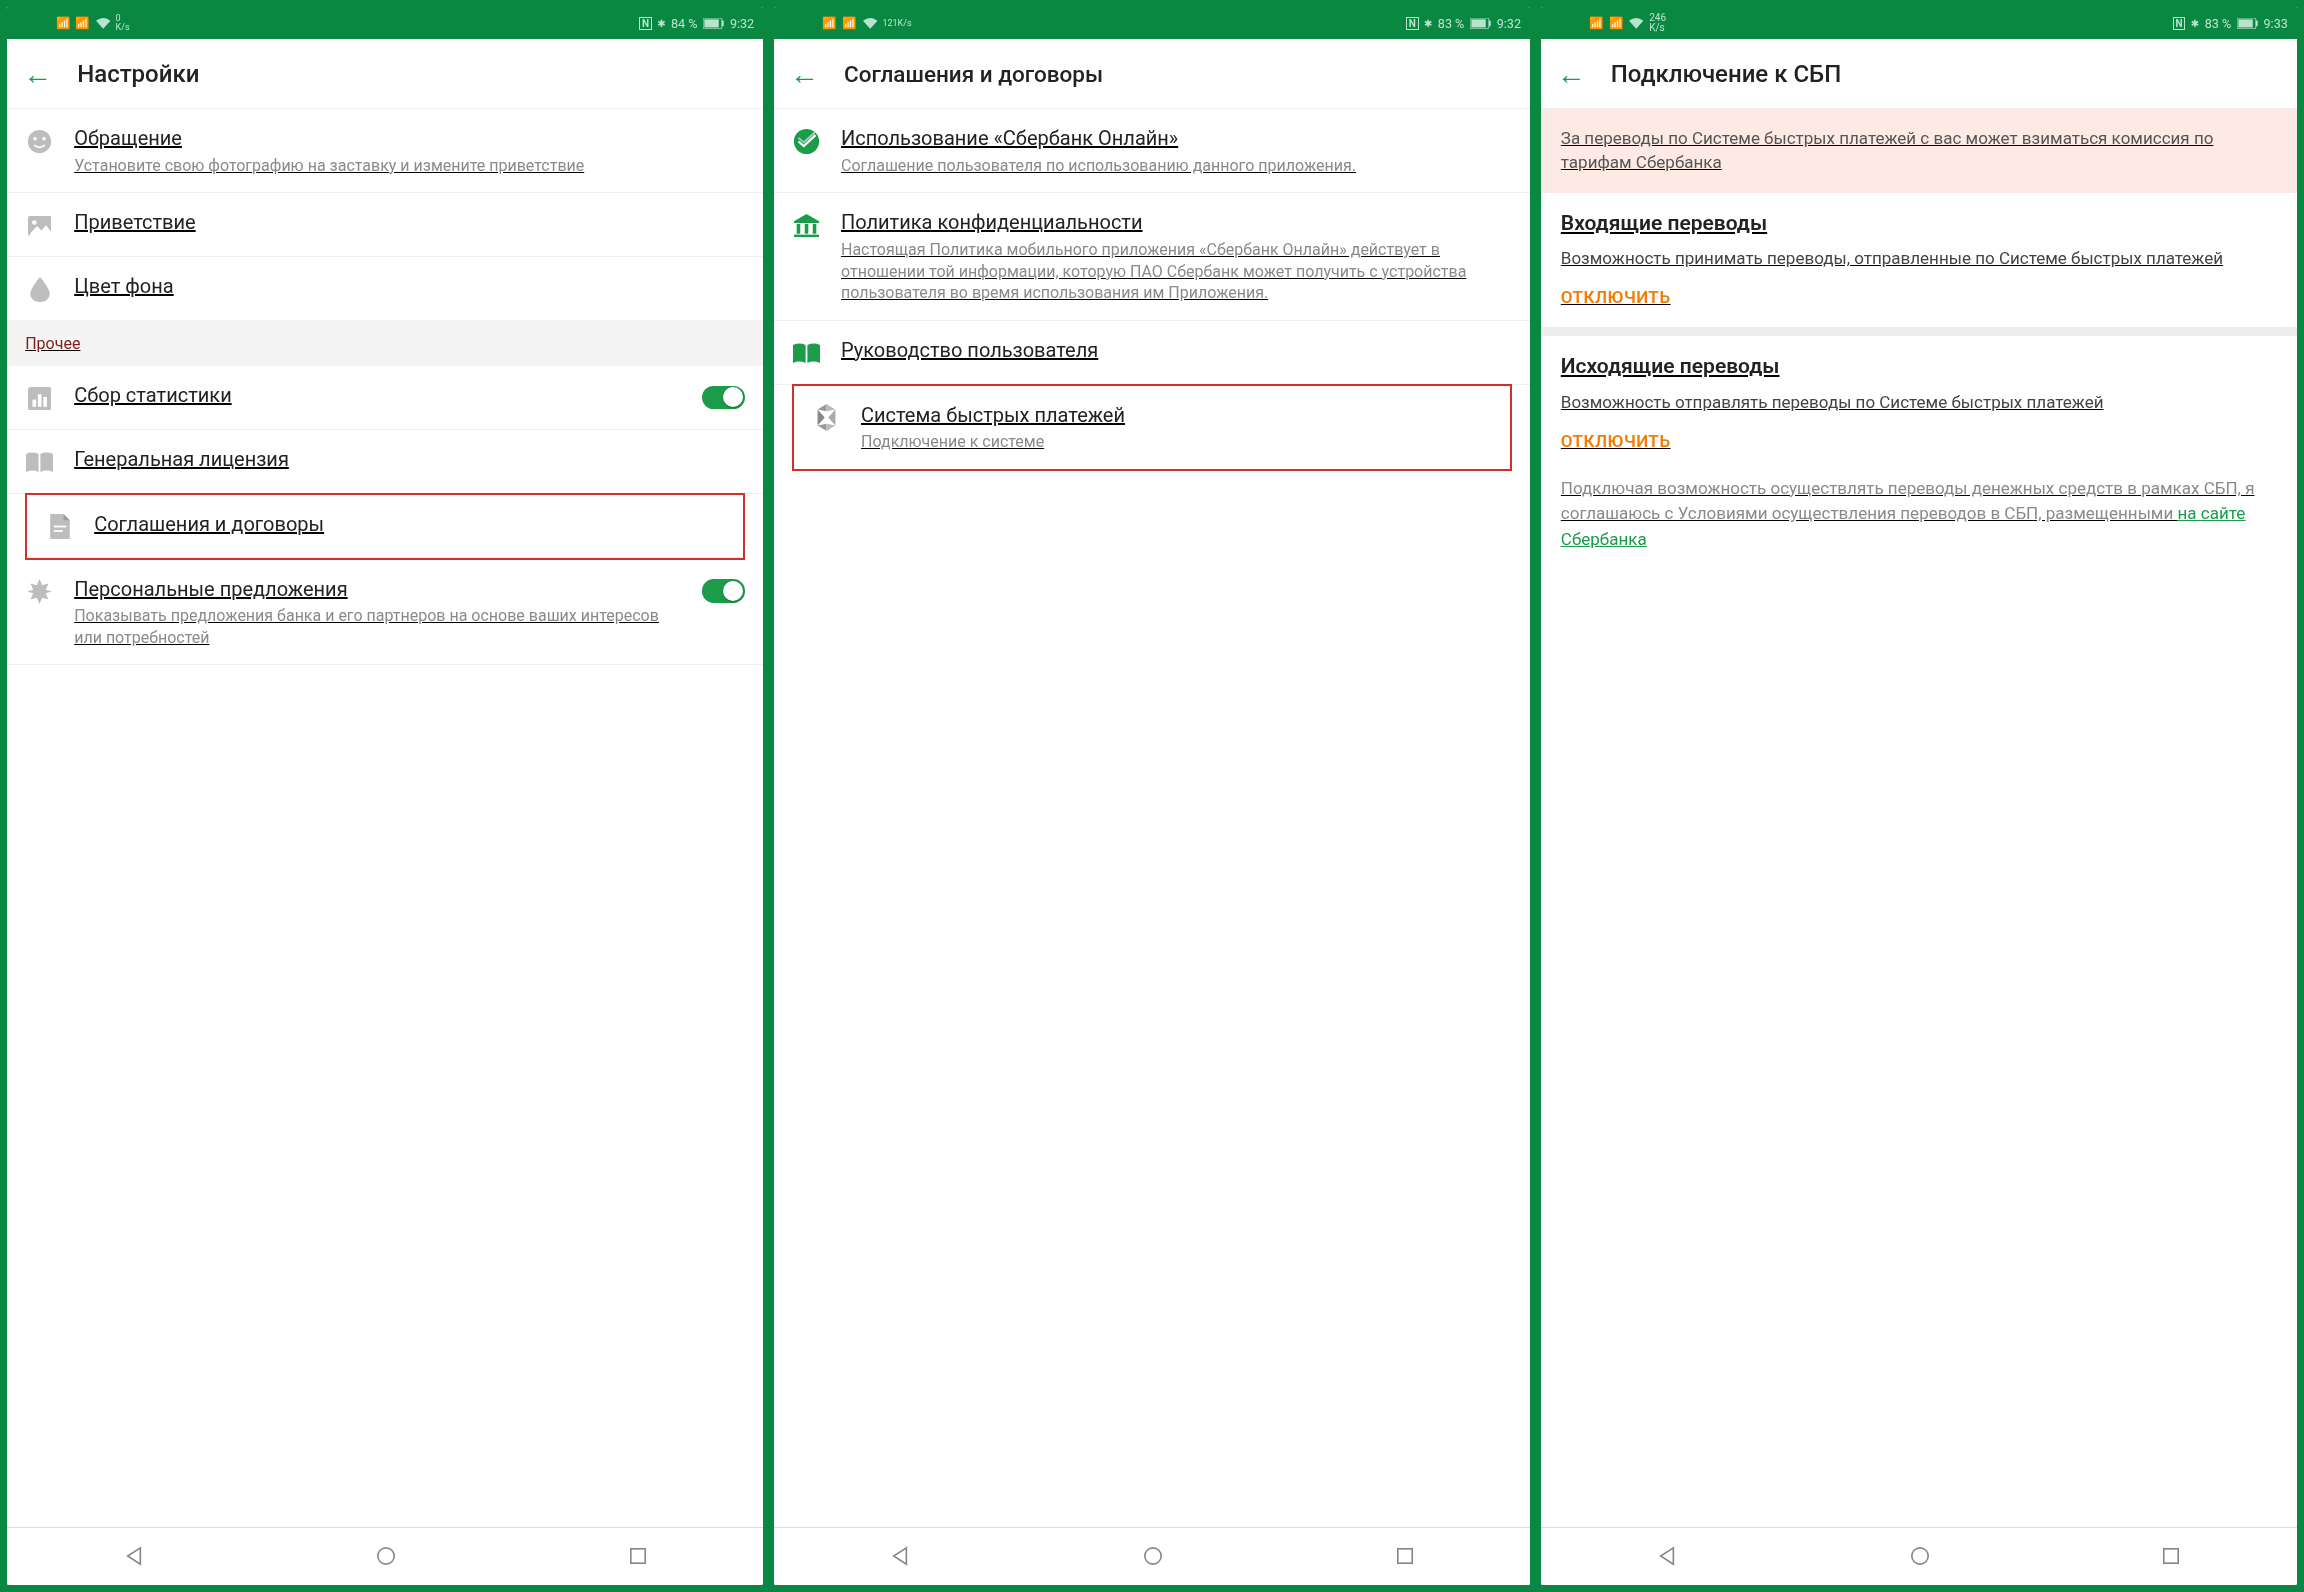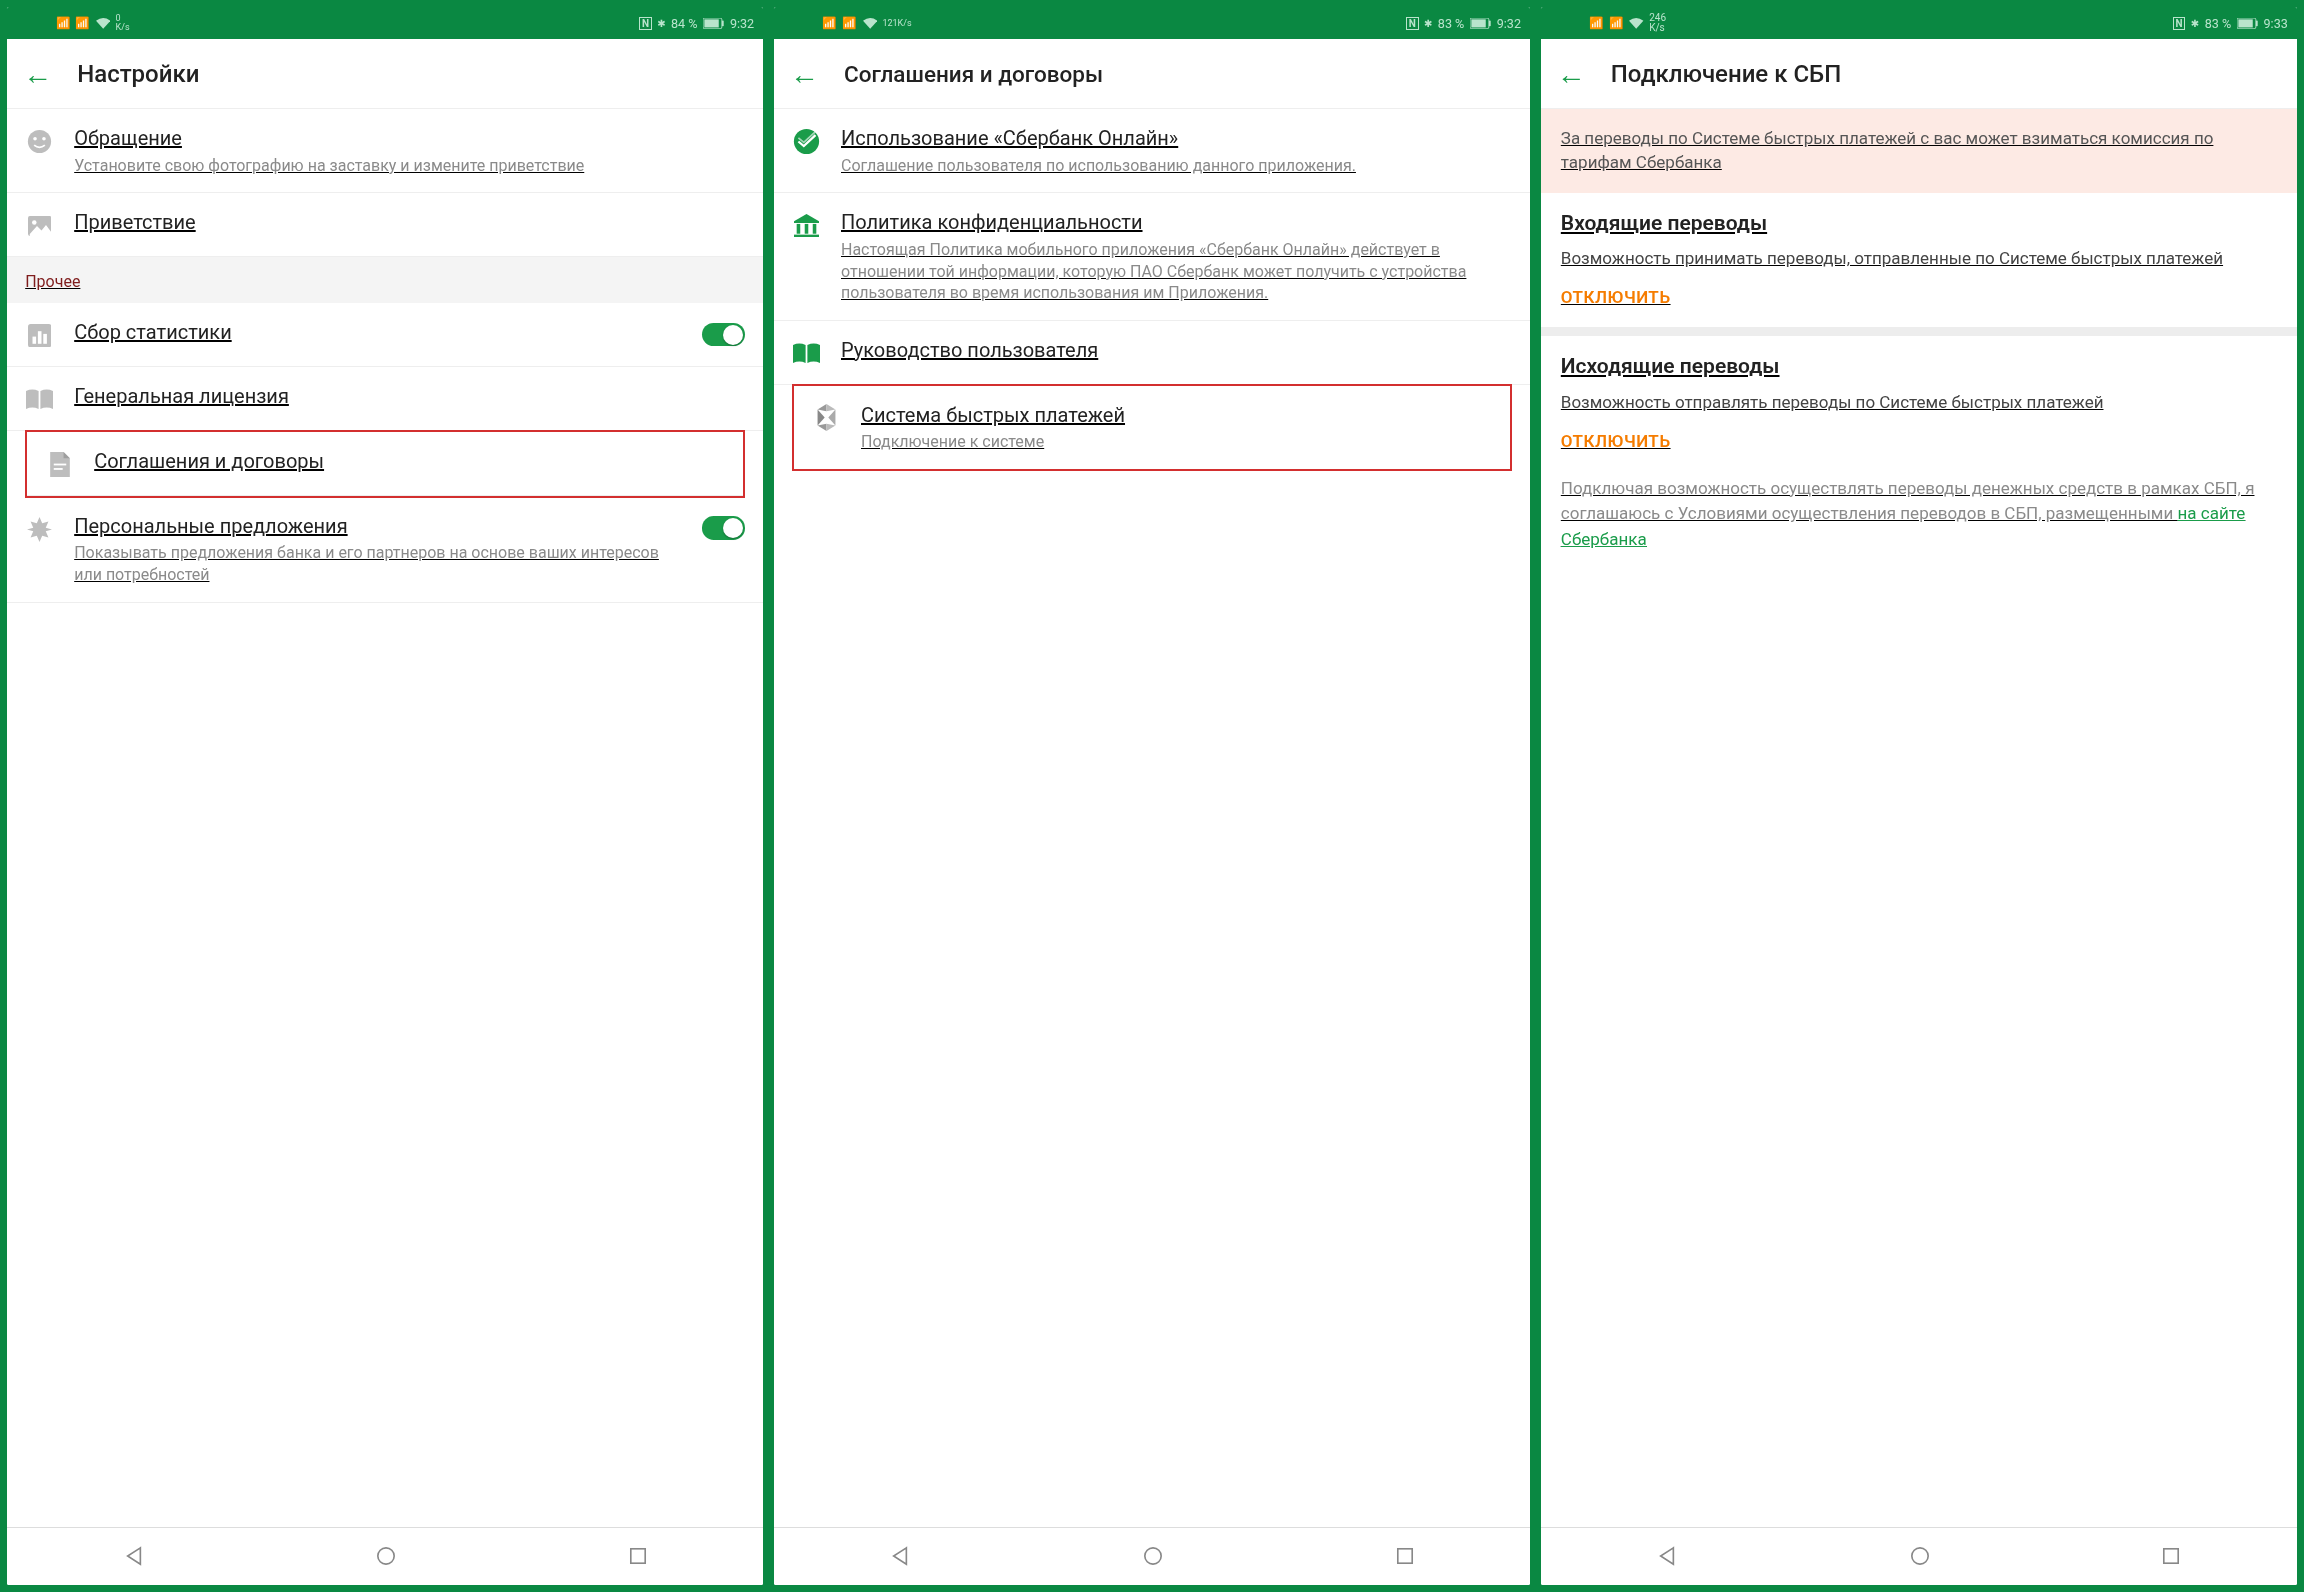--- a/index.html
+++ b/index.html
@@ -194,20 +194,30 @@
             <rect width="26" height="22" rx="2" fill="#bdbdbd"></rect>
             <circle cx="7" cy="7" r="2.5" fill="#fff"></circle>
             <path d="M2 20 L10 11 L15 16 L20 10 L26 18 V22 H2 Z" fill="#fff"></path>
           </svg>
       </div>
       <div class="li-body">
         <div class="li-title">Приветствие</div>
       </div>
     </div>
 
+    <div class="list-item noborder">
+      <div class="li-icon">
+        <svg width="20" height="25" viewBox="0 0 22 28">
+            <path d="M11 0 C11 0 0 13 0 19 A11 9 0 0 0 22 19 C22 13 11 0 11 0 Z" fill="#bdbdbd"></path>
+          </svg>
+      </div>
+      <div class="li-body">
+        <div class="li-title">Цвет фона</div>
+      </div>
+    </div>
 
     <div class="section-header">Прочее</div>
 
     <div class="list-item">
       <div class="li-icon">
         <svg width="23.4" height="23.4" viewBox="0 0 26 26">
             <rect width="26" height="26" rx="3" fill="#bdbdbd"></rect>
             <rect x="5" y="14" width="4" height="8" fill="#fff"></rect>
             <rect x="11" y="8" width="4" height="14" fill="#fff"></rect>
             <rect x="17" y="11" width="4" height="11" fill="#fff"></rect>

